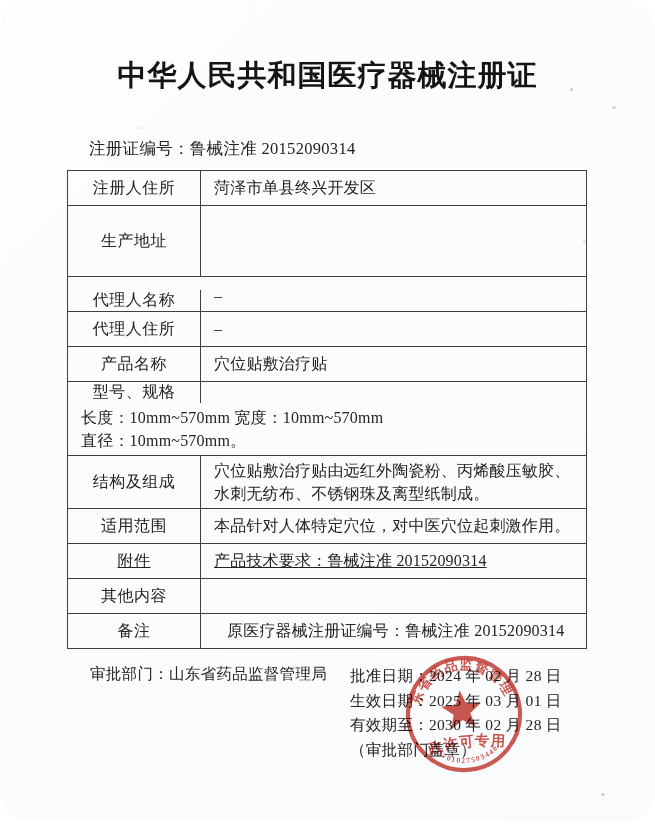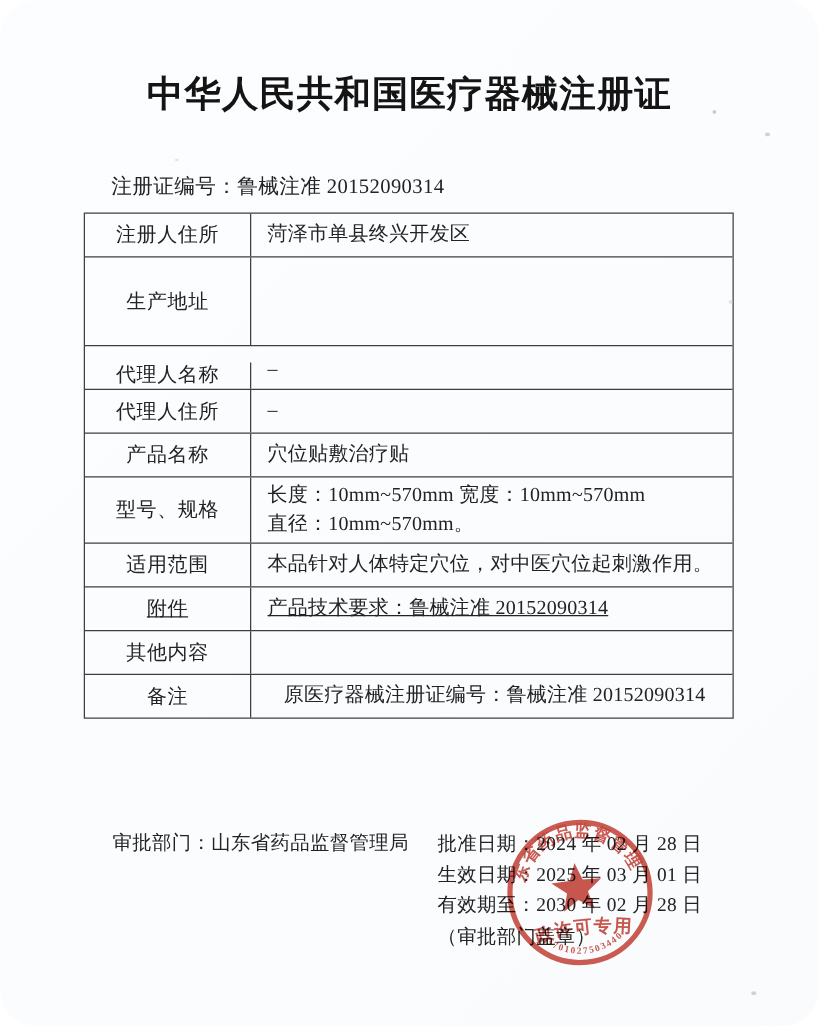--- a/index.html
+++ b/index.html
@@ -78,28 +78,34 @@
         </div>
     </div>
 
     <div class="row" style="min-height: 34px;">
       <div class="cell-label">产品名称</div>
       <div class="cell-value">
           <div>穴位贴敷治疗贴</div>
         </div>
     </div>
 
-    <div class="row tight" style="min-height: 52px;">
+    <div class="row tight" style="min-height: 52px; flex-direction: column;">
       <div class="cell-label">型号、规格</div>
       <div class="cell-value">
           <div>长度：10mm~570mm 宽度：10mm~570mm</div>
           <div>直径：10mm~570mm。</div>
         </div>
     </div>
 
+    <div class="row tight" style="min-height: 52px;">
+      <div class="cell-label">结构及组成</div>
+      <div class="cell-value">
+          <div>穴位贴敷治疗贴由远红外陶瓷粉、丙烯酸压敏胶、水刺无纺布、不锈钢珠及离型纸制成。</div>
+        </div>
+    </div>
 
     <div class="row" style="min-height: 34px;">
       <div class="cell-label">适用范围</div>
       <div class="cell-value">
           <div>本品针对人体特定穴位，对中医穴位起刺激作用。</div>
         </div>
     </div>
 
     <div class="row" style="min-height: 34px; text-decoration: underline;">
       <div class="cell-label">附件</div>

